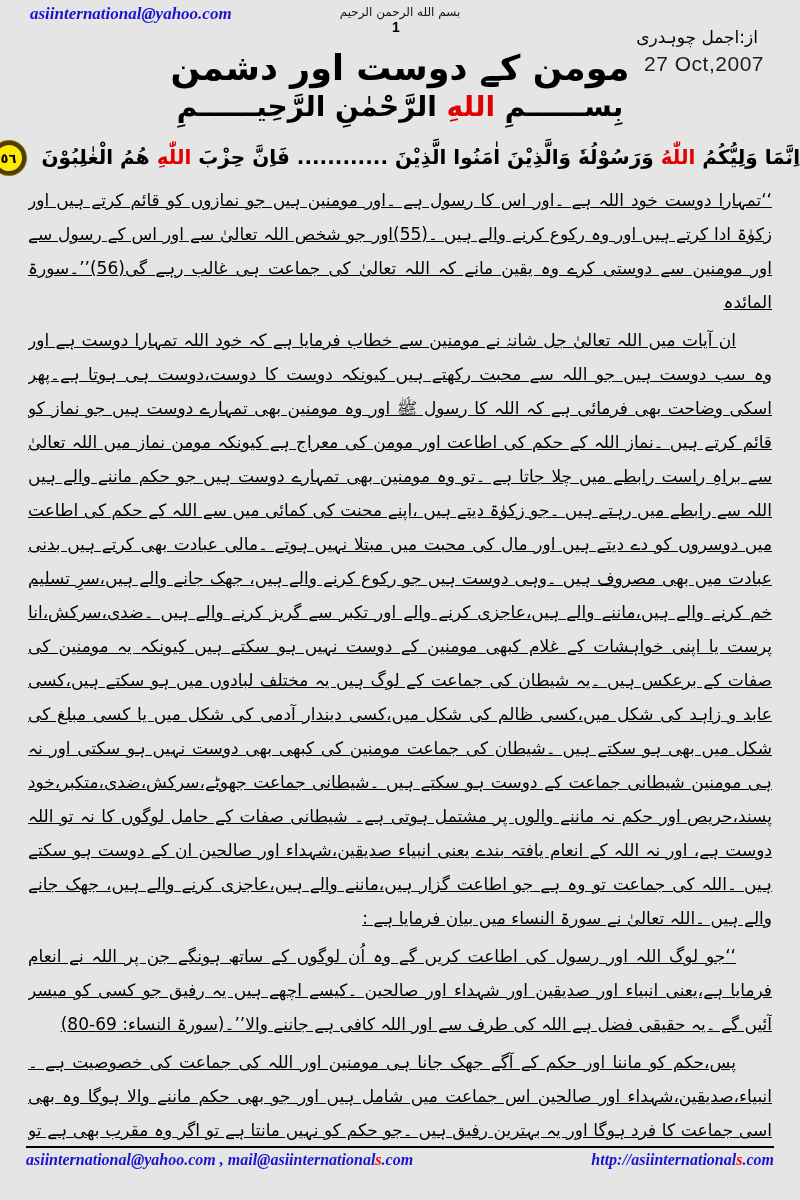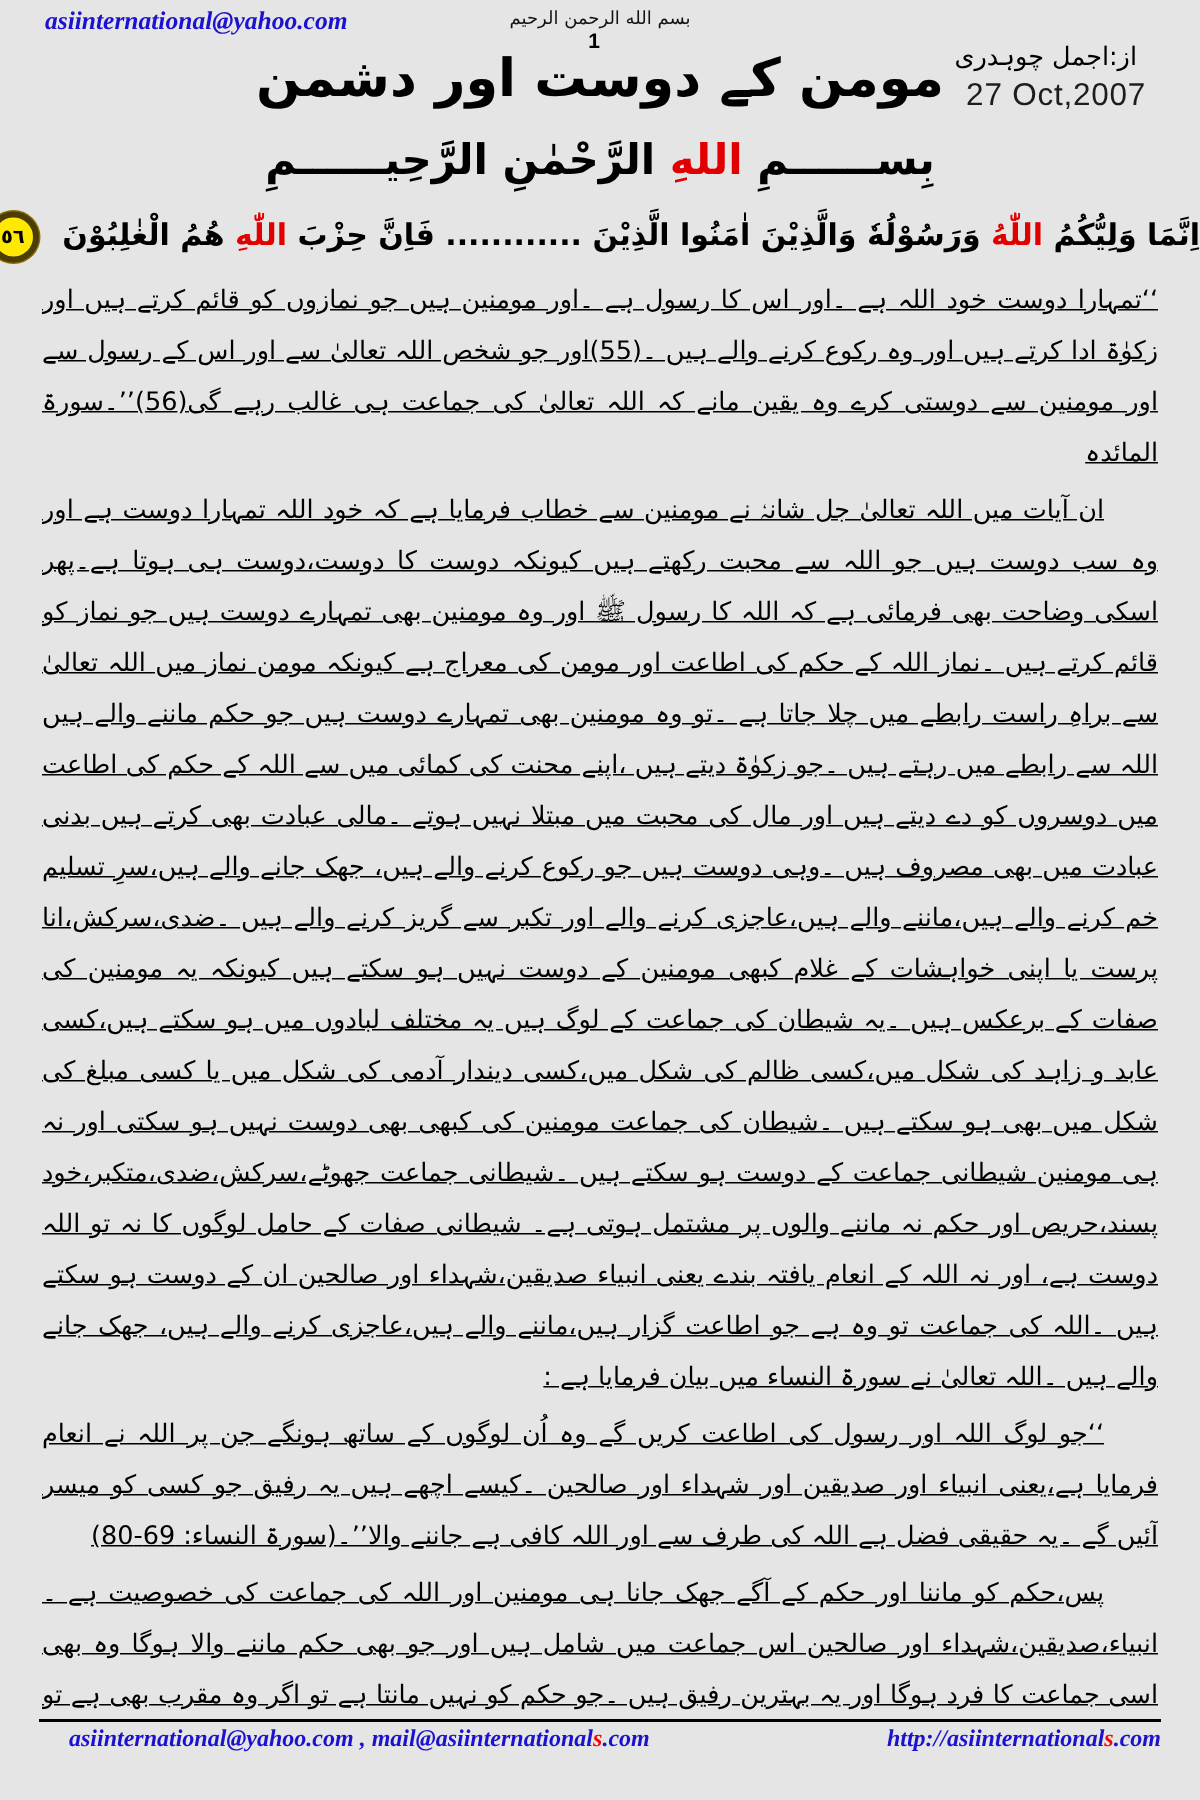--- a/index.html
+++ b/index.html
@@ -23,21 +23,21 @@
   }
   .hdr-author{
     position:absolute;right:42px;top:27px;direction:rtl;
     font-size:17px;color:#000;
   }
   .hdr-date{
     position:absolute;right:36px;top:52px;
     font-family:"Liberation Sans",sans-serif;font-size:21px;color:#1d1d1d;letter-spacing:.5px;
   }
   .title{
-    position:absolute;left:0;right:0;top:32px;margin:0;text-align:center;
+    position:absolute;left:0;right:0;top:32px;margin:16px;text-align:center;
     direction:rtl;font-size:35px;font-weight:bold;color:#000;
   }
   
   .calligraphy{
     position:absolute;left:0;right:0;top:90px;text-align:center;direction:rtl;
     font-size:28px;font-weight:bold;color:#000;
   }
   .verse{
     position:absolute;left:0;right:0;top:141px;text-align:center;direction:rtl;
     font-size:20px;font-weight:bold;color:#000;white-space:nowrap;
@@ -59,21 +59,21 @@
   .para.indent{text-indent:36px;}
   
   .footer{
     position:absolute;left:26px;right:26px;top:1146px;
     border-top:2px solid #000;padding-top:3px;
     display:flex;justify-content:space-between;align-items:baseline;
     font-family:"Liberation Serif",serif;font-style:italic;font-weight:bold;font-size:16px;
   }
   .f-blue{color:#1b12cf;}
   .f-red{color:#ff0000;}
-  .f-left,.f-right{cursor:pointer;white-space:nowrap;margin-left:20px;}
+  .f-left,.f-right{cursor:pointer;white-space:nowrap;}
 </style>
 </head>
 <body>
 
 <div class="page">
 
   <div class="hdr-email">asiinternational@yahoo.com</div>
   <div class="hdr-bismillah">بسم الله الرحمن الرحيم</div>
   <div class="hdr-pagenum">1</div>
   <div class="hdr-author">از:اجمل چوہدری</div>

